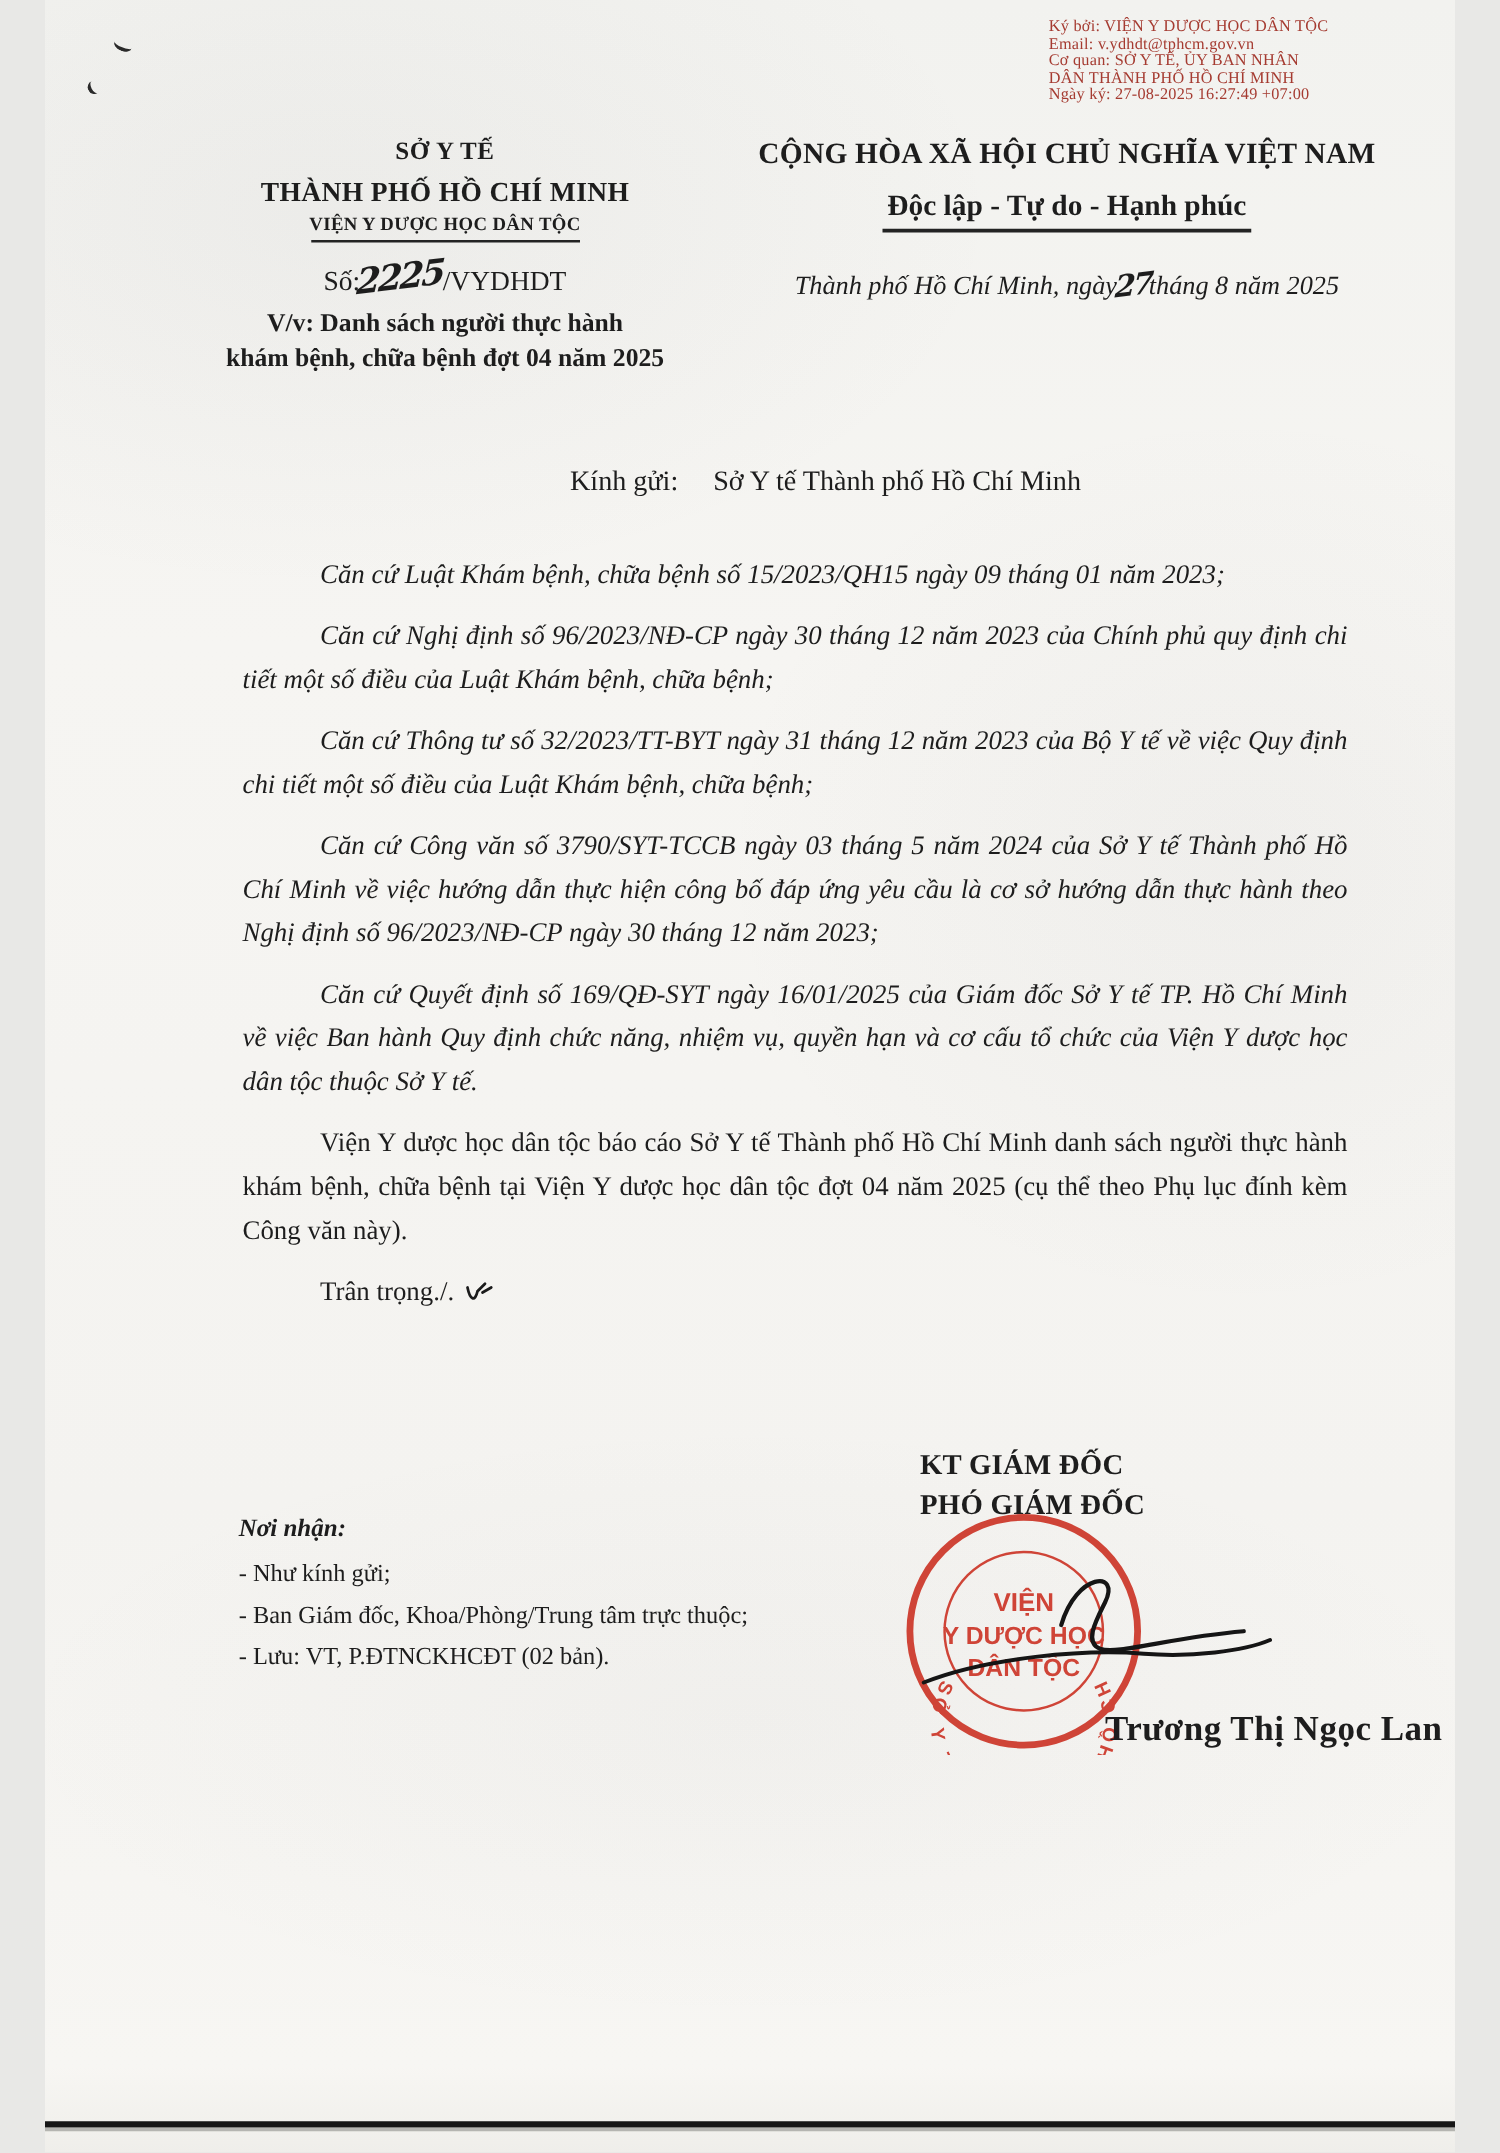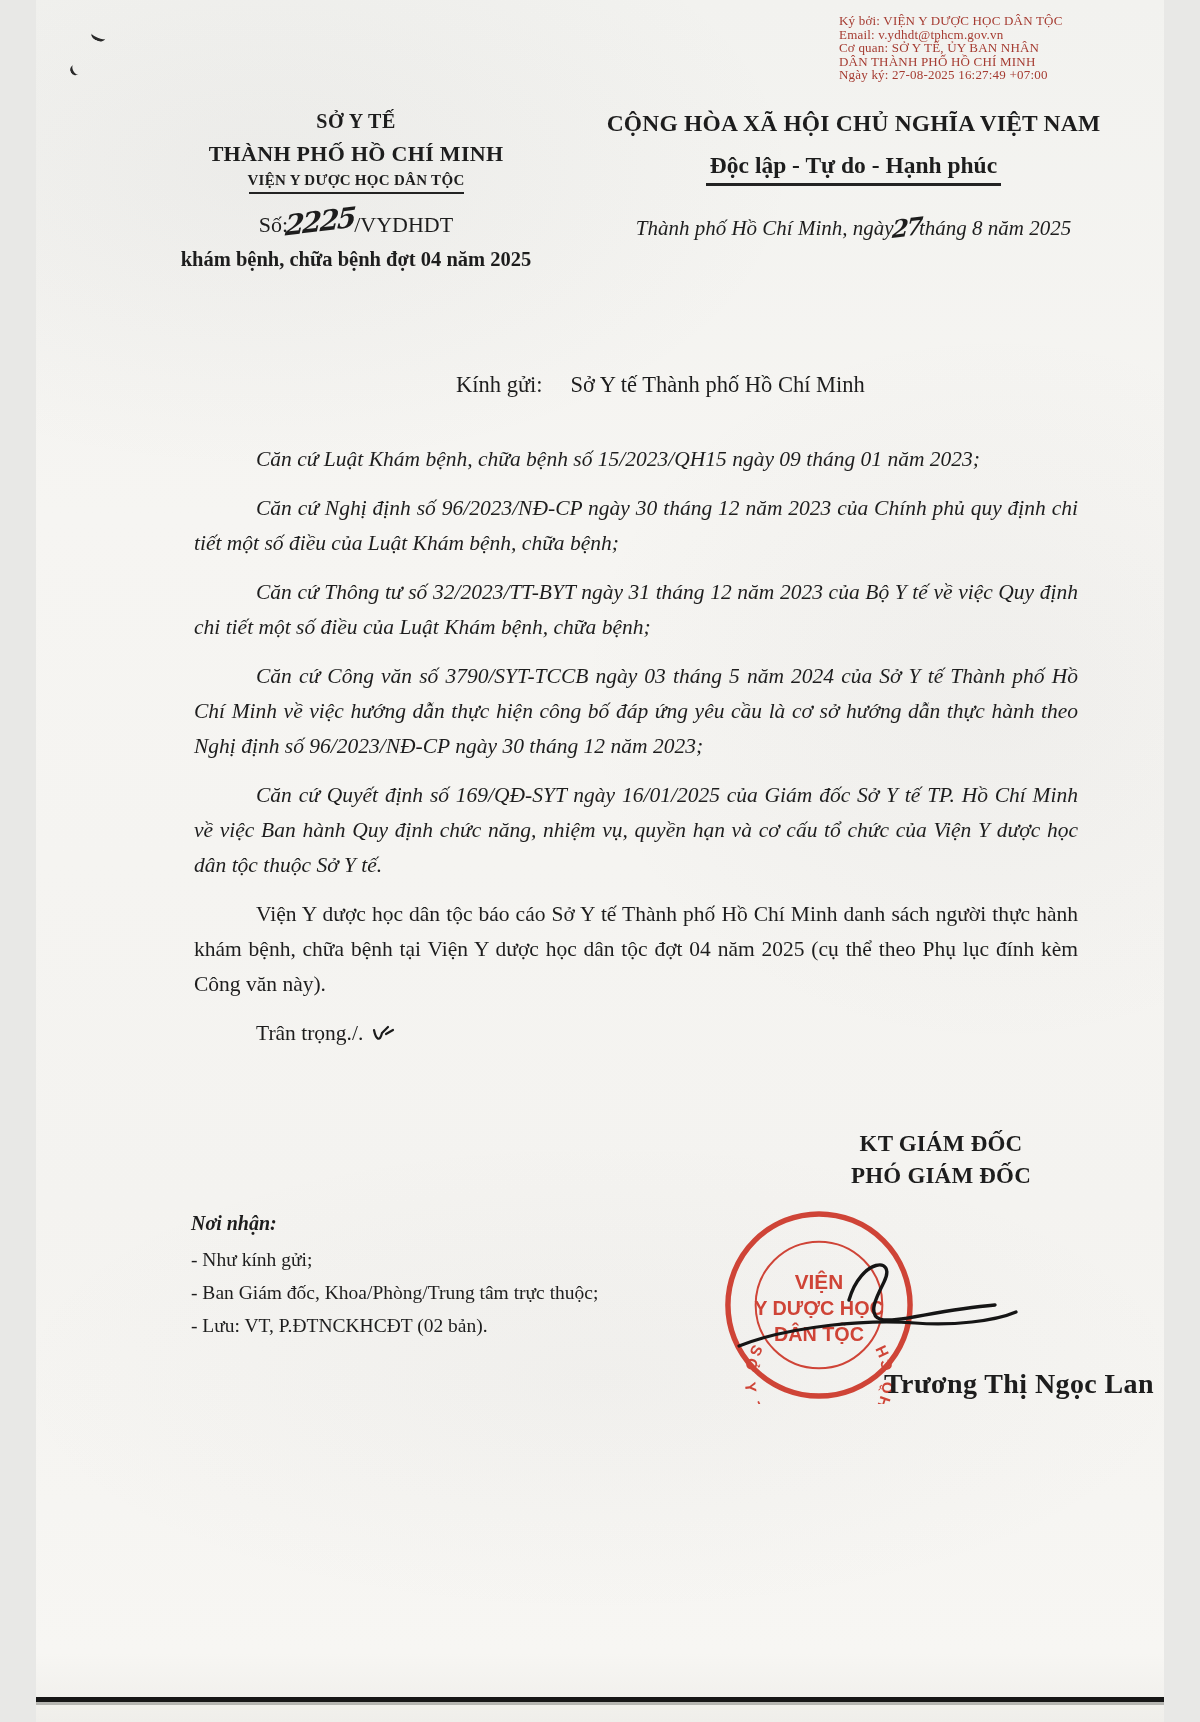--- a/index.html
+++ b/index.html
@@ -41,21 +41,21 @@
   .body-block{left:158px;top:442px;width:884px;font-size:21.5px;line-height:35px;text-align:justify;}
   .body-block p{margin:0 0 14px;text-indent:62px;}
   .body-block p.it{font-style:italic;}
   .closing{margin-top:6px;}
   .tick-icon{display:inline-block;vertical-align:-6px;margin-left:8px;}
   
   .foot-left{left:155px;top:1168px;width:520px;margin-top:44px;}
   .noinhan{font-size:20px;font-weight:700;font-style:italic;margin-bottom:8px;}
   .foot-left .rl{font-size:19.5px;line-height:33px;}
   
-  .foot-right{left:700px;top:1128px;width:410px;text-align:center;}
+  .foot-right{left:700px;top:1156px;width:410px;text-align:left;}
   .sig-title{font-size:23px;font-weight:700;line-height:32px;letter-spacing:.2px;}
   .signer-name{left:688px;top:1368px;width:430px;text-align:right;font-size:28px;font-weight:700;letter-spacing:.4px;}
   
   .stamp{pointer-events:none;}
   .stamp-main{left:684px;top:1206px;width:198px;height:198px;opacity:.94;}
   .stamp-edge{left:1128px;top:437px;width:224px;height:224px;opacity:.92;}
   
   .sign-svg{left:695px;top:1246px;width:292px;height:128px;}
   
   .scan-bottom{left:0;top:1697px;width:1200px;height:5px;background:#161616;}
@@ -76,20 +76,21 @@
     <div>Ngày ký: 27-08-2025 16:27:49 +07:00</div>
   </div>
 
   <div class="abs hdr-left">
     <div class="org1">SỞ Y TẾ</div>
     <div class="org2">THÀNH PHỐ HỒ CHÍ MINH</div>
     <div class="org3">VIỆN Y DƯỢC HỌC DÂN TỘC</div>
     <div class="org-underline"></div>
     <div class="so-line"><span>Số:</span><span class="handnum num-so">2225</span><span>/VYDHDT</span></div>
     <div class="vv">
+      <div>V/v: Danh sách người thực hành</div>
       <div>khám bệnh, chữa bệnh đợt 04 năm 2025</div>
     </div>
   </div>
 
   <div class="abs hdr-right">
     <div class="chxhcn">CỘNG HÒA XÃ HỘI CHỦ NGHĨA VIỆT NAM</div>
     <div><span class="doclap">Độc lập - Tự do - Hạnh phúc</span></div>
     <div class="dateline"><span>Thành phố Hồ Chí Minh, ngày</span><span class="handnum num-day">27</span><span>tháng 8 năm 2025</span></div>
   </div>
 

